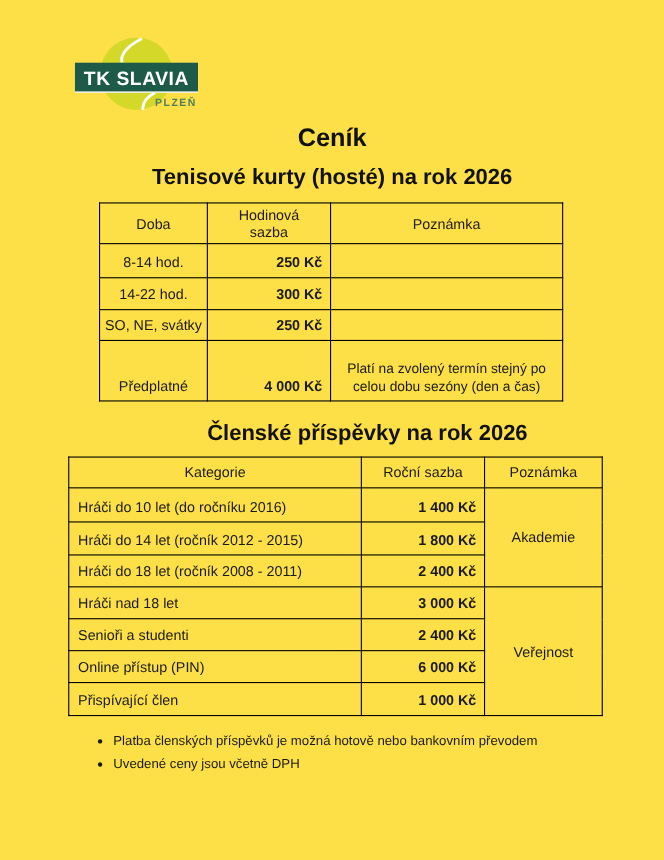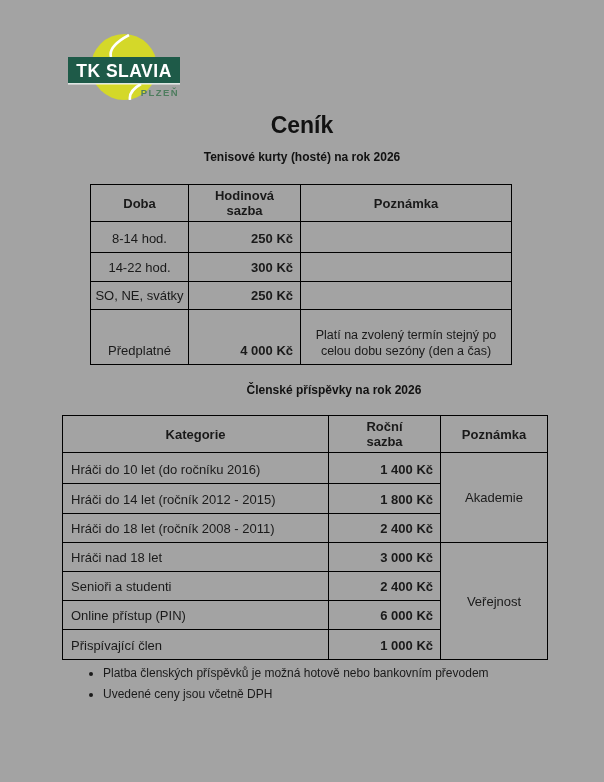--- a/index.html
+++ b/index.html
@@ -1,36 +1,36 @@
 <!DOCTYPE html>
 <html><head>
 <meta charset="utf-8">
 <style>
   html,body{margin:0;padding:0;background:#ffffff;}
   #page{
-    position:relative;width:604px;height:782px;background:#a3a3a3;
+    position:relative;width:604px;height:782px;background:#fde047;
     font-family:"Liberation Sans","DejaVu Sans",sans-serif;color:#1a1a1a;overflow:hidden;
   }
   
   #logo{position:absolute;left:68px;top:34px;width:112px;height:66px;}
   
   .doc-title{
     position:absolute;left:0;top:112px;width:604px;text-align:center;
     font-size:23px;font-weight:bold;color:#111;
   }
   .section-heading{
     position:absolute;left:0;width:604px;text-align:center;
-    font-size:12px;font-weight:bold;color:#111;
+    font-size:20px;font-weight:bold;color:#111;
   }
   #heading-courts{top:150px;}
   #heading-members{top:383px;padding-left:32px;}
   
   table{border-collapse:collapse;table-layout:fixed;}
   td,th{border:1.5px solid #000;font-size:13px;overflow:hidden;}
-  th{font-weight:bold;text-align:center;vertical-align:middle;padding:3px 18px;}
+  th{font-weight:normal;text-align:center;vertical-align:middle;padding:3px 18px;}
   #table-courts{position:absolute;left:90px;top:184px;width:421px;}
   #table-members{position:absolute;left:62px;top:415px;width:485px;}
   td.cell-center{text-align:center;vertical-align:bottom;padding:2px 3px 6px 3px;}
   td.cell-left{text-align:left;vertical-align:bottom;padding:2px 3px 6px 8px;margin-left:32px;}
   td.cell-value{text-align:right;vertical-align:bottom;padding:2px 7px 6px 3px;font-weight:bold;white-space:nowrap;}
   td.cell-note{text-align:center;vertical-align:bottom;padding:17px 6px 4px 6px;font-size:12.5px;line-height:1.3;}
   td.cell-group{text-align:center;vertical-align:middle;padding:2px;font-size:13px;}
   
   #notes{position:absolute;left:86px;top:663px;width:460px;}
   #notes ul{margin:0;padding-left:17px;}

